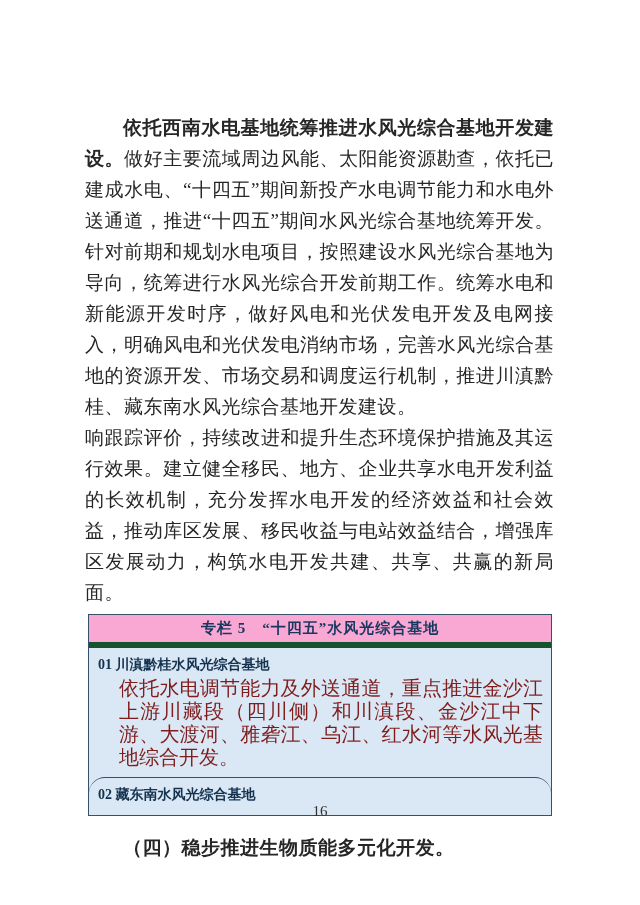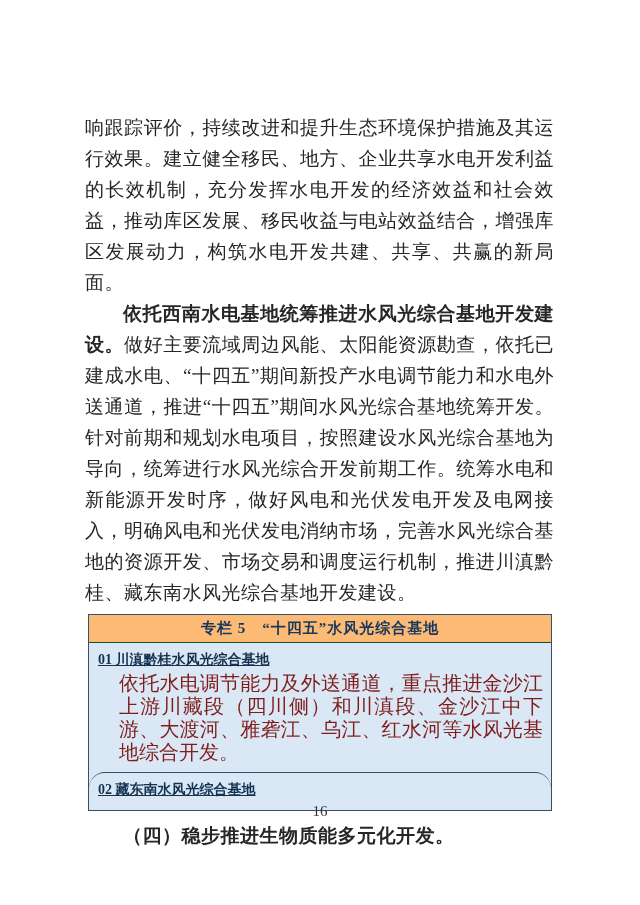--- a/index.html
+++ b/index.html
@@ -31,50 +31,49 @@
   p.body-para.indent { text-indent: 2em; }
   .lead { font-weight: bold; }
 
   .column-box {
     margin: 6px 2px 0 3px;
     border: 1px solid #35506B;
     background: #DAE8F5;
     box-sizing: border-box;
   }
   .box-header {
-    background: #fdba74;
-    border-bottom: 1px solid #14532d;
+    background: #f9a8d4;
+    border-bottom: 6px solid #14532d;
     text-align: center;
     font-weight: bold;
     font-size: 15px;
     line-height: 27px;
     color: #17375E;
     letter-spacing: 1px;
   }
   .box-section {
     padding: 5px 8px 8px 9px;
   }
   .box-section.top-divider { border-top: 1px solid #35506B; border-radius: 16px; }
   .item-heading {
     font-weight: bold;
     font-size: 14px;
     line-height: 24px;
     color: #14324F;
-    text-decoration: underline;
   }
   .item-body {
     font-size: 20px;
     line-height: 23px;
     margin-left: 21px;
     text-align: justify;
     text-justify: inter-character;
     color: #7f1d1d;
   }
   .section-heading {
-    margin: 10px 0 0 0;
+    margin: 17px 0 0 0;
     text-indent: 2em;
     font-weight: bold;
     font-size: 19px;
     line-height: 30px;
     color: #262626;
     letter-spacing: 0.5px;
   }
   .page-number {
     position: absolute;
     left: 0;
@@ -84,25 +83,25 @@
     font-size: 15px;
     color: #333333;
   }
 </style>
 </head>
 <body>
 
 <div class="page">
   <div class="content">
 
-    <p class="body-para">响跟踪评价，持续改进和提升生态环境保护措施及其运行效果。建立健全移民、地方、企业共享水电开发利益的长效机制，充分发挥水电开发的经济效益和社会效益，推动库区发展、移民收益与电站效益结合，增强库区发展动力，构筑水电开发共建、共享、共赢的新局面。</p>
-
     <p class="body-para indent">
       <span class="lead">依托西南水电基地统筹推进水风光综合基地开发建设。</span><span>做好主要流域周边风能、太阳能资源勘查，依托已建成水电、“十四五”期间新投产水电调节能力和水电外送通道，推进“十四五”期间水风光综合基地统筹开发。针对前期和规划水电项目，按照建设水风光综合基地为导向，统筹进行水风光综合开发前期工作。统筹水电和新能源开发时序，做好风电和光伏发电开发及电网接入，明确风电和光伏发电消纳市场，完善水风光综合基地的资源开发、市场交易和调度运行机制，推进川滇黔桂、藏东南水风光综合基地开发建设。</span>
     </p>
+
+    <p class="body-para">响跟踪评价，持续改进和提升生态环境保护措施及其运行效果。建立健全移民、地方、企业共享水电开发利益的长效机制，充分发挥水电开发的经济效益和社会效益，推动库区发展、移民收益与电站效益结合，增强库区发展动力，构筑水电开发共建、共享、共赢的新局面。</p>
 
     <div class="column-box">
       <div class="box-header">专栏 5　“十四五”水风光综合基地</div>
 
       <div class="box-section">
         <div class="item-heading">01 川滇黔桂水风光综合基地</div>
         <div class="item-body">依托水电调节能力及外送通道，重点推进金沙江上游川藏段（四川侧）和川滇段、金沙江中下游、大渡河、雅砻江、乌江、红水河等水风光基地综合开发。</div>
       </div>
 
       <div class="box-section top-divider">

